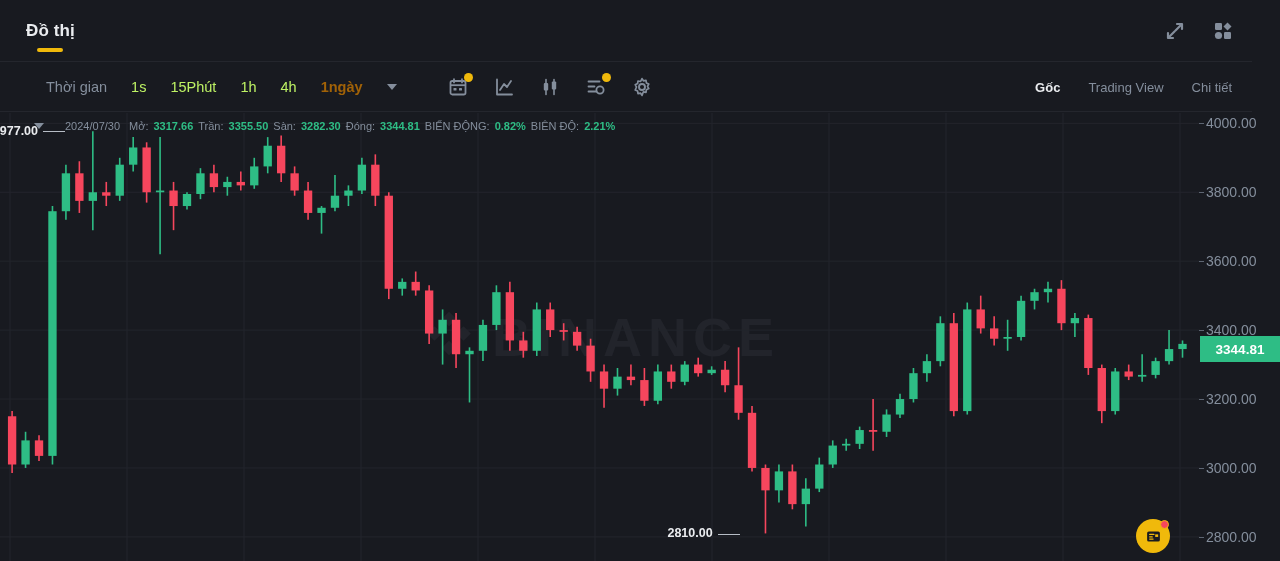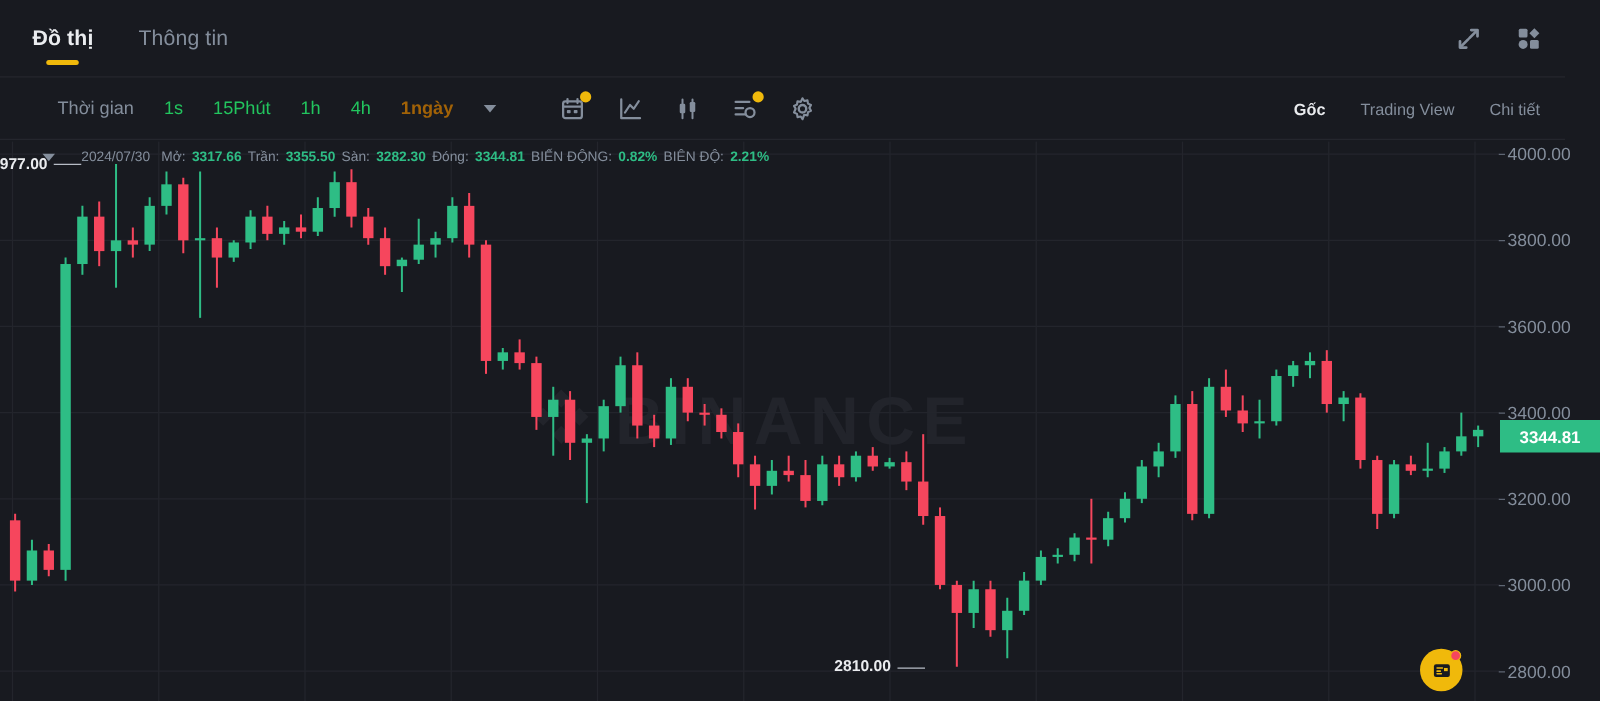--- a/index.html
+++ b/index.html
@@ -33,21 +33,21 @@
     display:flex; align-items:center; gap:26px;
   }
   .ticon { width:22px; height:22px; cursor:pointer; display:block; }
 
   
   .toolbar {
     height:50px; display:flex; align-items:center;
     border-bottom:1px solid #24262D; padding-left:46px; position:relative;
   }
   .tb-item {
-    color:#22c55e; font-size:14.5px; margin-right:24px; cursor:pointer;
+    color:#bef264; font-size:14.5px; margin-right:24px; cursor:pointer;
     white-space:nowrap;
   }
   .tb-item.label { color:#848E9C; cursor:default; }
   .tb-item.active { color:#a16207; font-weight:bold; }
   .caret {
     width:0;height:0;border-left:5px solid transparent;border-right:5px solid transparent;
     border-top:6px solid #848E9C; margin-right:28px; cursor:pointer;
   }
   .tb-sep { width:22px; }
   .tb-icon {
@@ -132,23 +132,20 @@
   }
 </style>
 </head>
 <body>
 
 <div class="app">
 
   <div class="tabbar">
     <div class="tab active">
         <span>Đồ thị</span>
-      </div>
-    <div class="tab">
-        <span>Thông tin</span>
       </div>
 
     <div class="tabbar-right">
       <span class="ticon">
         <svg width="22" height="22" viewBox="0 0 22 22" fill="none">
           <path d="M13 4h5v5" stroke="#848E9C" stroke-width="2.2" stroke-linecap="round" stroke-linejoin="round"></path>
           <path d="M9 18H4v-5" stroke="#848E9C" stroke-width="2.2" stroke-linecap="round" stroke-linejoin="round"></path>
           <path d="M17.5 4.5l-6 6" stroke="#848E9C" stroke-width="2.2" stroke-linecap="round"></path>
           <path d="M4.5 17.5l6-6" stroke="#848E9C" stroke-width="2.2" stroke-linecap="round"></path>
         </svg>

